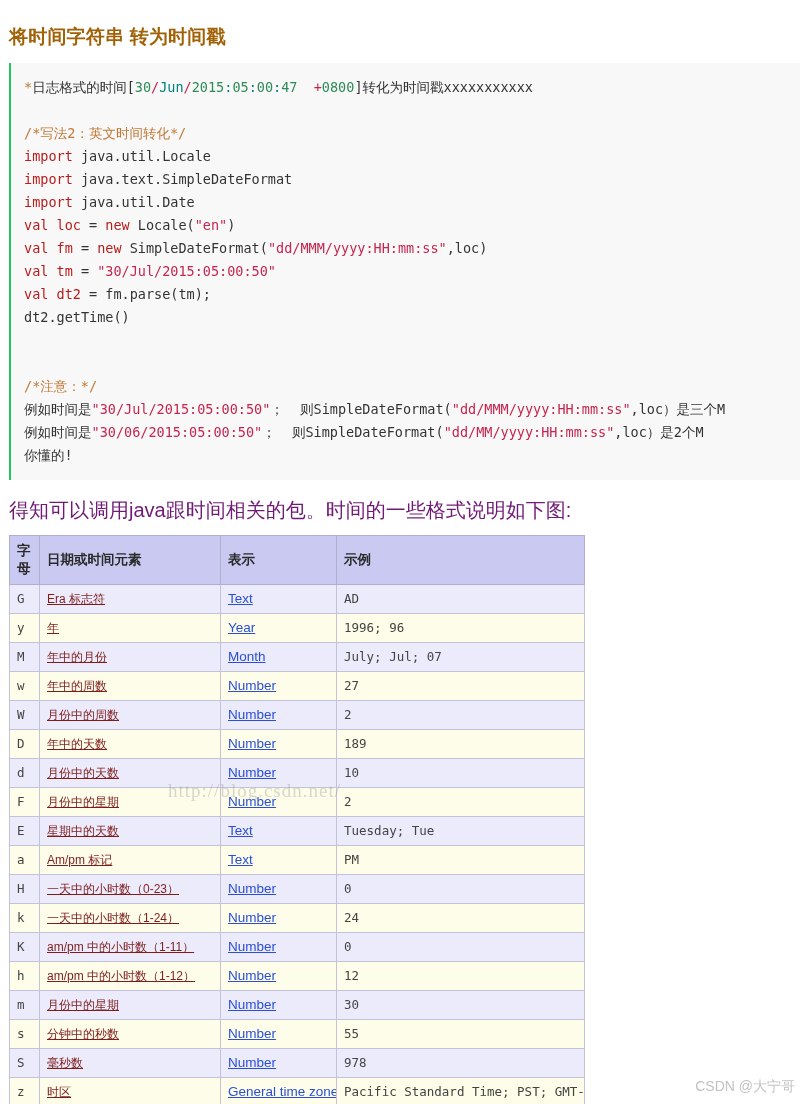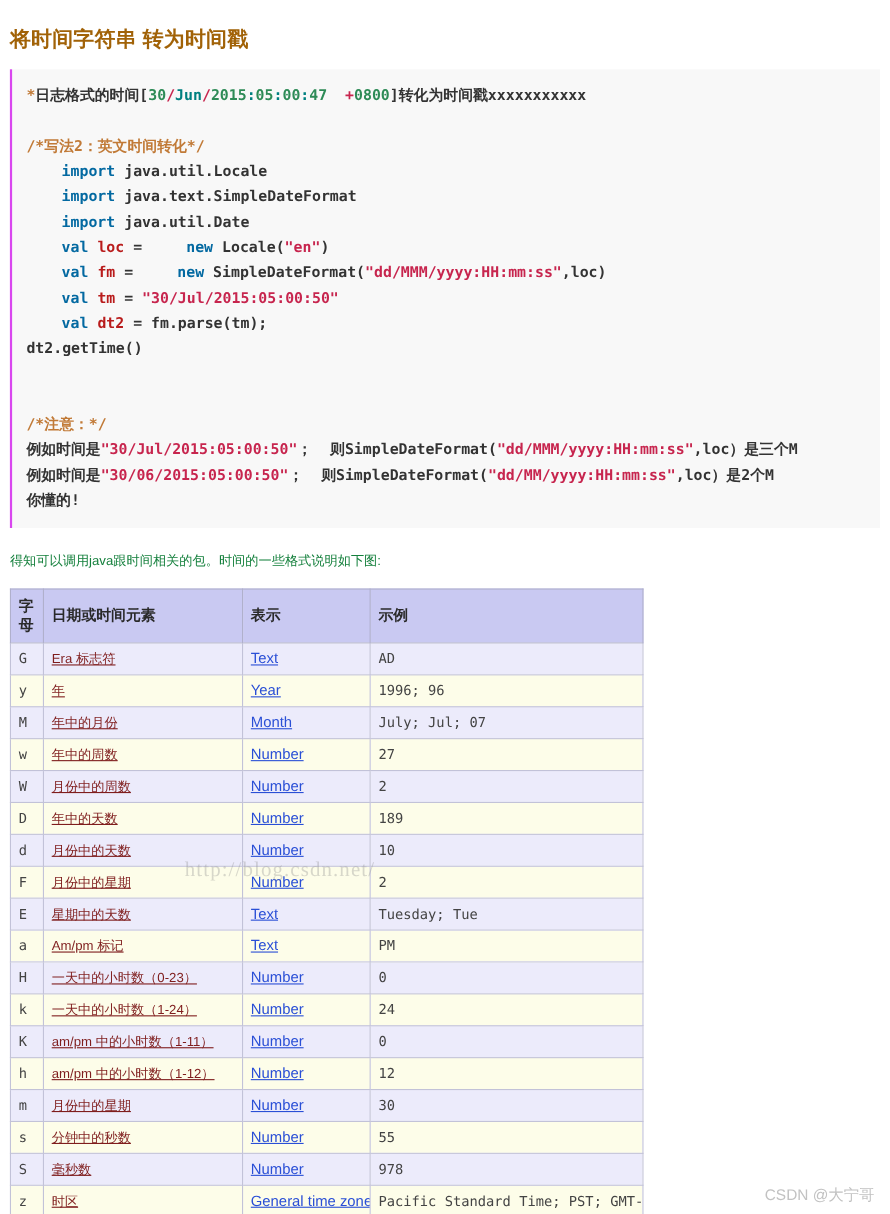--- a/index.html
+++ b/index.html
@@ -23,47 +23,46 @@
     color: #a16207;
     padding: 11px 0 0 9px;
     line-height: 26px;
     letter-spacing: 0.2px;
   }
 
   
   .code-block {
     margin: 13px 9px 0 9px;
     background: #f8f8f8;
-    border-left: 2px solid #d946ef;
+    border-left: 2px solid #22c55e;
     padding: 13px 0 13px 13px;
     font-family: "DejaVu Sans Mono", "Liberation Mono", monospace;
     font-size: 13.5px;
     line-height: 23px;
     white-space: pre;
     color: #333333;
-    font-weight: bold;
   }
   .code-line { min-height: 23px; }
   .code-line.blank { height: 23px; }
 
   .tok-cmt      { color: #c17a37; }
-  .tok-kw       { color: #0369a1; margin-left: 32px; }
+  .tok-kw       { color: #b91c1c; }
   .tok-str      { color: #c7254e; }
   .tok-num      { color: #2e8b57; }
   .tok-plain    { color: #333333; }
   .tok-var      { color: #b91c1c; }
   .tok-teal     { color: #008080; }
   .tok-cn       { color: #333333; }
   .note-cn      { color: #333333; }
 
   
   .body-para {
     margin: 18px 0 0 9px;
-    font-size: 12px;
-    color: #15803d;
+    font-size: 20px;
+    color: #701a75;
     line-height: 24px;
   }
 
   
   .fmt-table {
     margin: 13px 0 0 9px;
     border-collapse: collapse;
     width: 575px;
     table-layout: fixed;
     border: 1px solid #b9b9c9;

